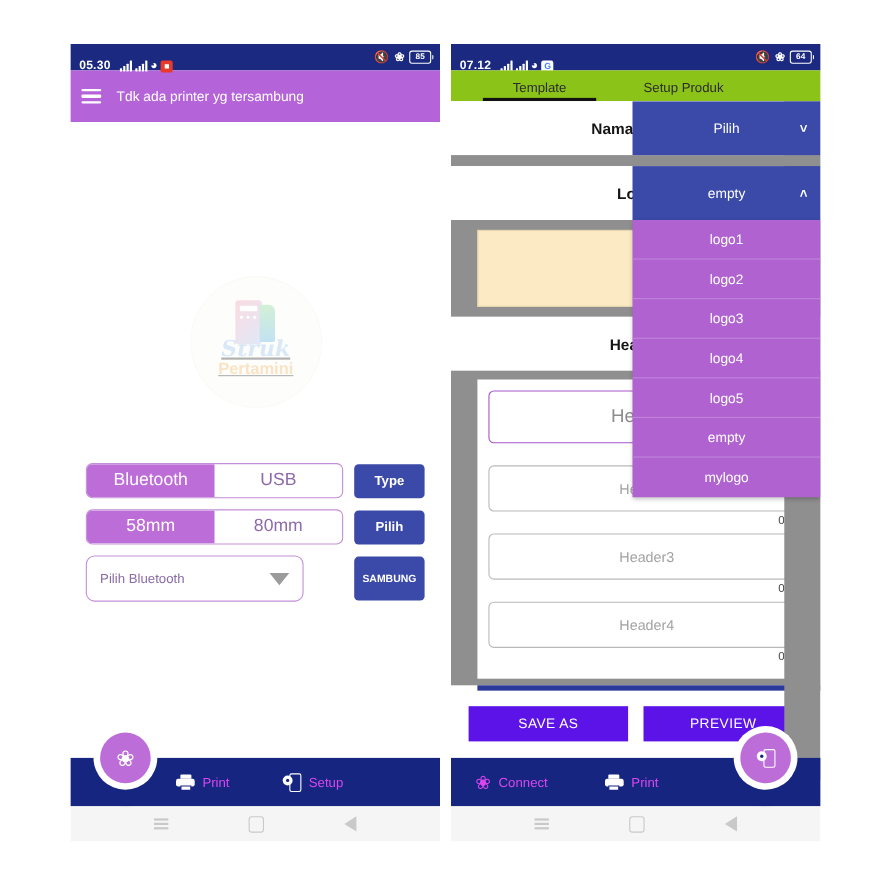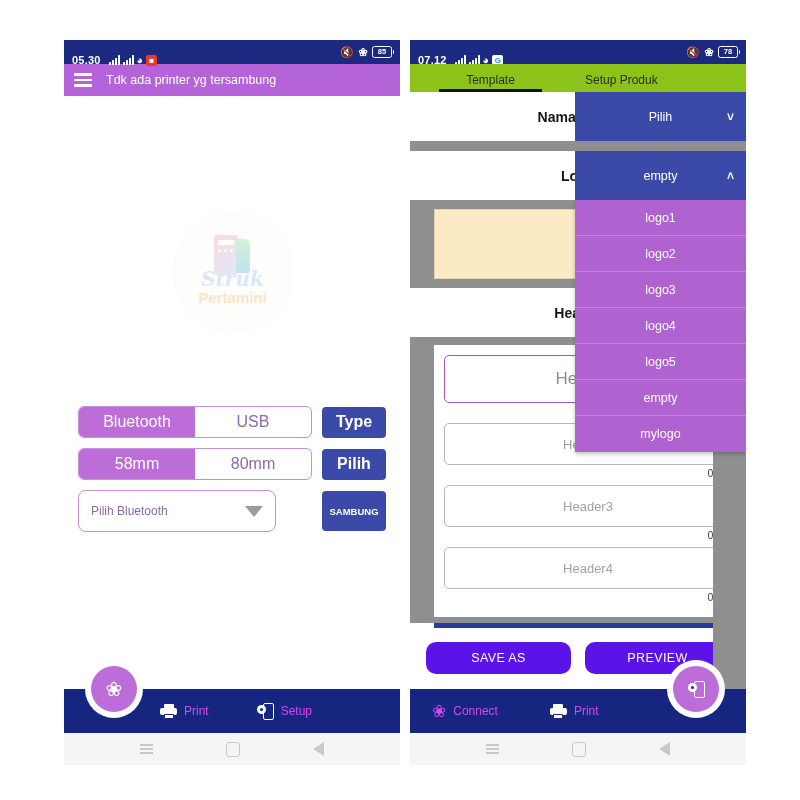--- a/index.html
+++ b/index.html
@@ -37,32 +37,32 @@
   .appicon.g{background:#fff;color:#4285f4;}
   .battery{
     border:1.2px solid #fff;border-radius:2.5px;padding:0 2px;font-size:7.5px;
     line-height:10px;height:10px;min-width:14px;text-align:center;position:relative;
   }
   .battery::after{content:"";position:absolute;right:-3px;top:3px;width:1.5px;height:4px;background:#fff;border-radius:0 1px 1px 0;}
   .mute,.bt{font-size:11px;line-height:1;}
 
   
   .appbar{
-    height:32px;background:#b563d8;display:flex;align-items:center;
+    height:47px;background:#b563d8;display:flex;align-items:center;
     padding:0 10px;gap:14px;
   }
   .hamburger{display:flex;flex-direction:column;gap:3px;cursor:pointer;}
   .hamburger span{display:block;width:18px;height:2.4px;background:#fff;border-radius:1px;}
   .appbar-title{color:#fff;font-size:12.5px;}
 
   
   .left-body{position:relative;height:613px;background:#fff;}
   .watermark{
-    position:absolute;left:96px;top:110px;width:145px;height:125px;opacity:.30;
-    display:flex;align-items:flex-end;justify-content:center;
+    position:absolute;left:96px;top:137px;width:145px;height:125px;opacity:.30;
+    display:flex;align-items:center;justify-content:center;text-decoration:underline;
   }
   .wm-circle{
     width:118px;height:118px;border-radius:50%;background:#fbfaf6;
     box-shadow:0 0 0 1px #efeee9;position:relative;
     display:flex;flex-direction:column;align-items:center;justify-content:center;
   }
   .wm-pump{position:relative;width:46px;height:42px;margin-top:-4px;}
   .wm-pump .body{position:absolute;left:4px;top:0;width:24px;height:40px;border-radius:3px;
      background:linear-gradient(135deg,#f18aa0,#9db7e8);}
   .wm-pump .scr{position:absolute;left:8px;top:5px;width:16px;height:5px;background:#fff;border-radius:1px;}
@@ -81,21 +81,21 @@
     flex:1;height:30px;border:1px solid #c28fd8;border-radius:6px;overflow:hidden;
     display:flex;background:#fff;
   }
   .seg div{
     flex:1;display:flex;align-items:center;justify-content:center;
     font-size:16px;color:#8e6aa8;
   }
   .seg div.active{background:#bd6dd8;color:#fff;}
   .sq-btn{
     width:64px;height:31px;background:#3b4aa8;color:#fff;border-radius:4px;
-    display:flex;align-items:center;justify-content:center;font-size:16px;font-weight:bold;
+    display:flex;align-items:center;justify-content:center;font-size:12px;font-weight:bold;
   }
   .sq-btn.small{font-size:9.5px;margin-left:36px;}
   .sq-btn.dd{height:40px;}
   .select{
     flex:1;height:40px;border:1px solid #c28fd8;border-radius:8px;background:#fff;
     display:flex;align-items:center;padding:0 12px;font-size:12px;color:#8a6ba4;
     justify-content:space-between;
   }
   .caret{width:0;height:0;border-left:9px solid transparent;border-right:9px solid transparent;
      border-top:11px solid #9b9b9b;}
@@ -156,21 +156,21 @@
     height:42px;border:1px solid #b9b9b9;border-radius:5px;background:#fff;
     display:flex;align-items:center;justify-content:center;
     font-size:13px;color:#a2a2a2;box-sizing:border-box;
   }
   .field.focus{border:1.6px solid #a756c9;height:48px;font-size:17px;color:#8d8d8d;}
   .counter{text-align:right;font-size:10.5px;color:#444;padding:2px 4px 6px 0;}
   .blue-line{height:5px;background:#2b3a9a;margin-left:24px;}
 
   .actions{display:flex;gap:14px;padding:14px 16px 0 16px;box-sizing:border-box;background:#fff;}
   .act-btn{
-    flex:1;height:32px;background:#5b13e8;color:#fff;border-radius:10px;
+    flex:1;height:32px;background:#5b13e8;color:#fff;border-radius:0;
     display:flex;align-items:center;justify-content:center;font-size:12.5px;letter-spacing:.4px;
   }
 
   
   .dd-head{
     position:absolute;background:#3b4aa8;color:#fff;
     display:flex;align-items:center;justify-content:center;
     font-size:12.5px;
   }
   .dd-head .chev{position:absolute;right:12px;font-size:12px;font-weight:bold;}
@@ -323,21 +323,21 @@
             <i></i>
             <i></i>
             <i></i>
           </span>
         <span class="wifi">◕</span>
         <span class="appicon g">G</span>
       </div>
       <div class="sb-right">
         <span class="mute">🔇</span>
         <span class="bt">❀</span>
-        <span class="battery">78</span>
+        <span class="battery">64</span>
       </div>
     </div>
 
     <div class="tabbar">
       <div class="tab sel">Template</div>
       <div class="tab cut">Setup Produk</div>
     </div>
 
     <div class="right-body">
 

